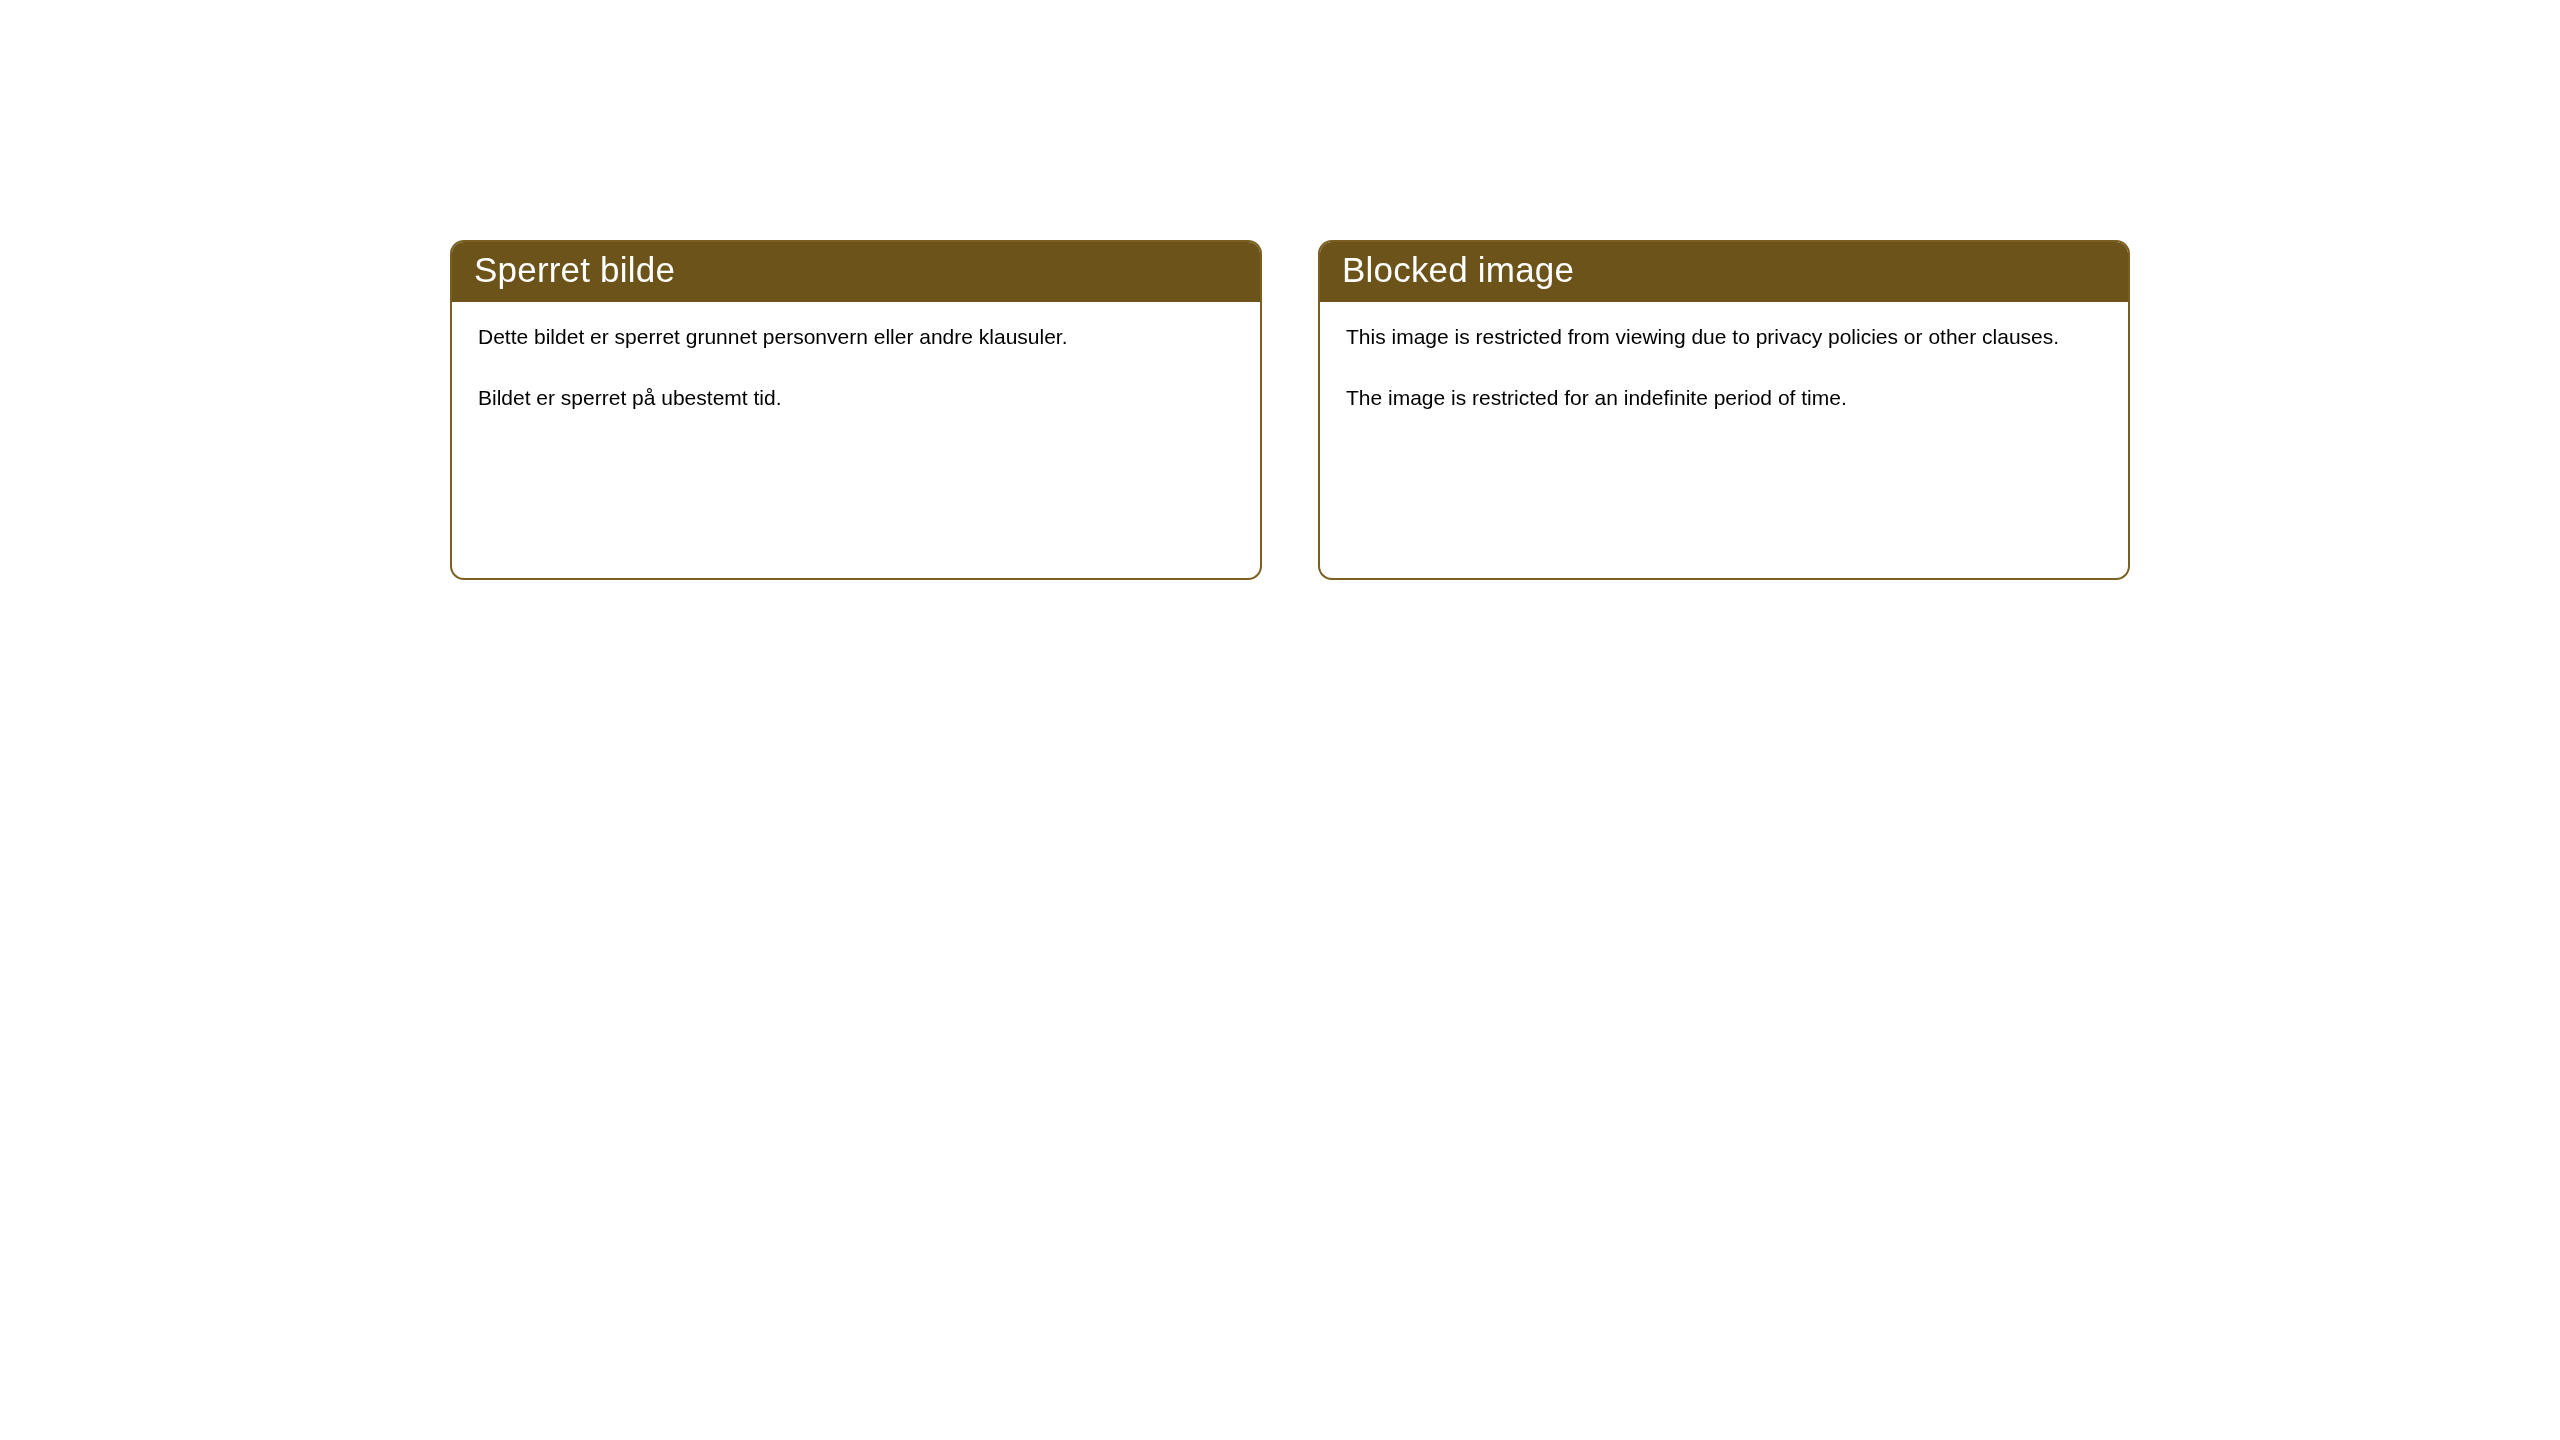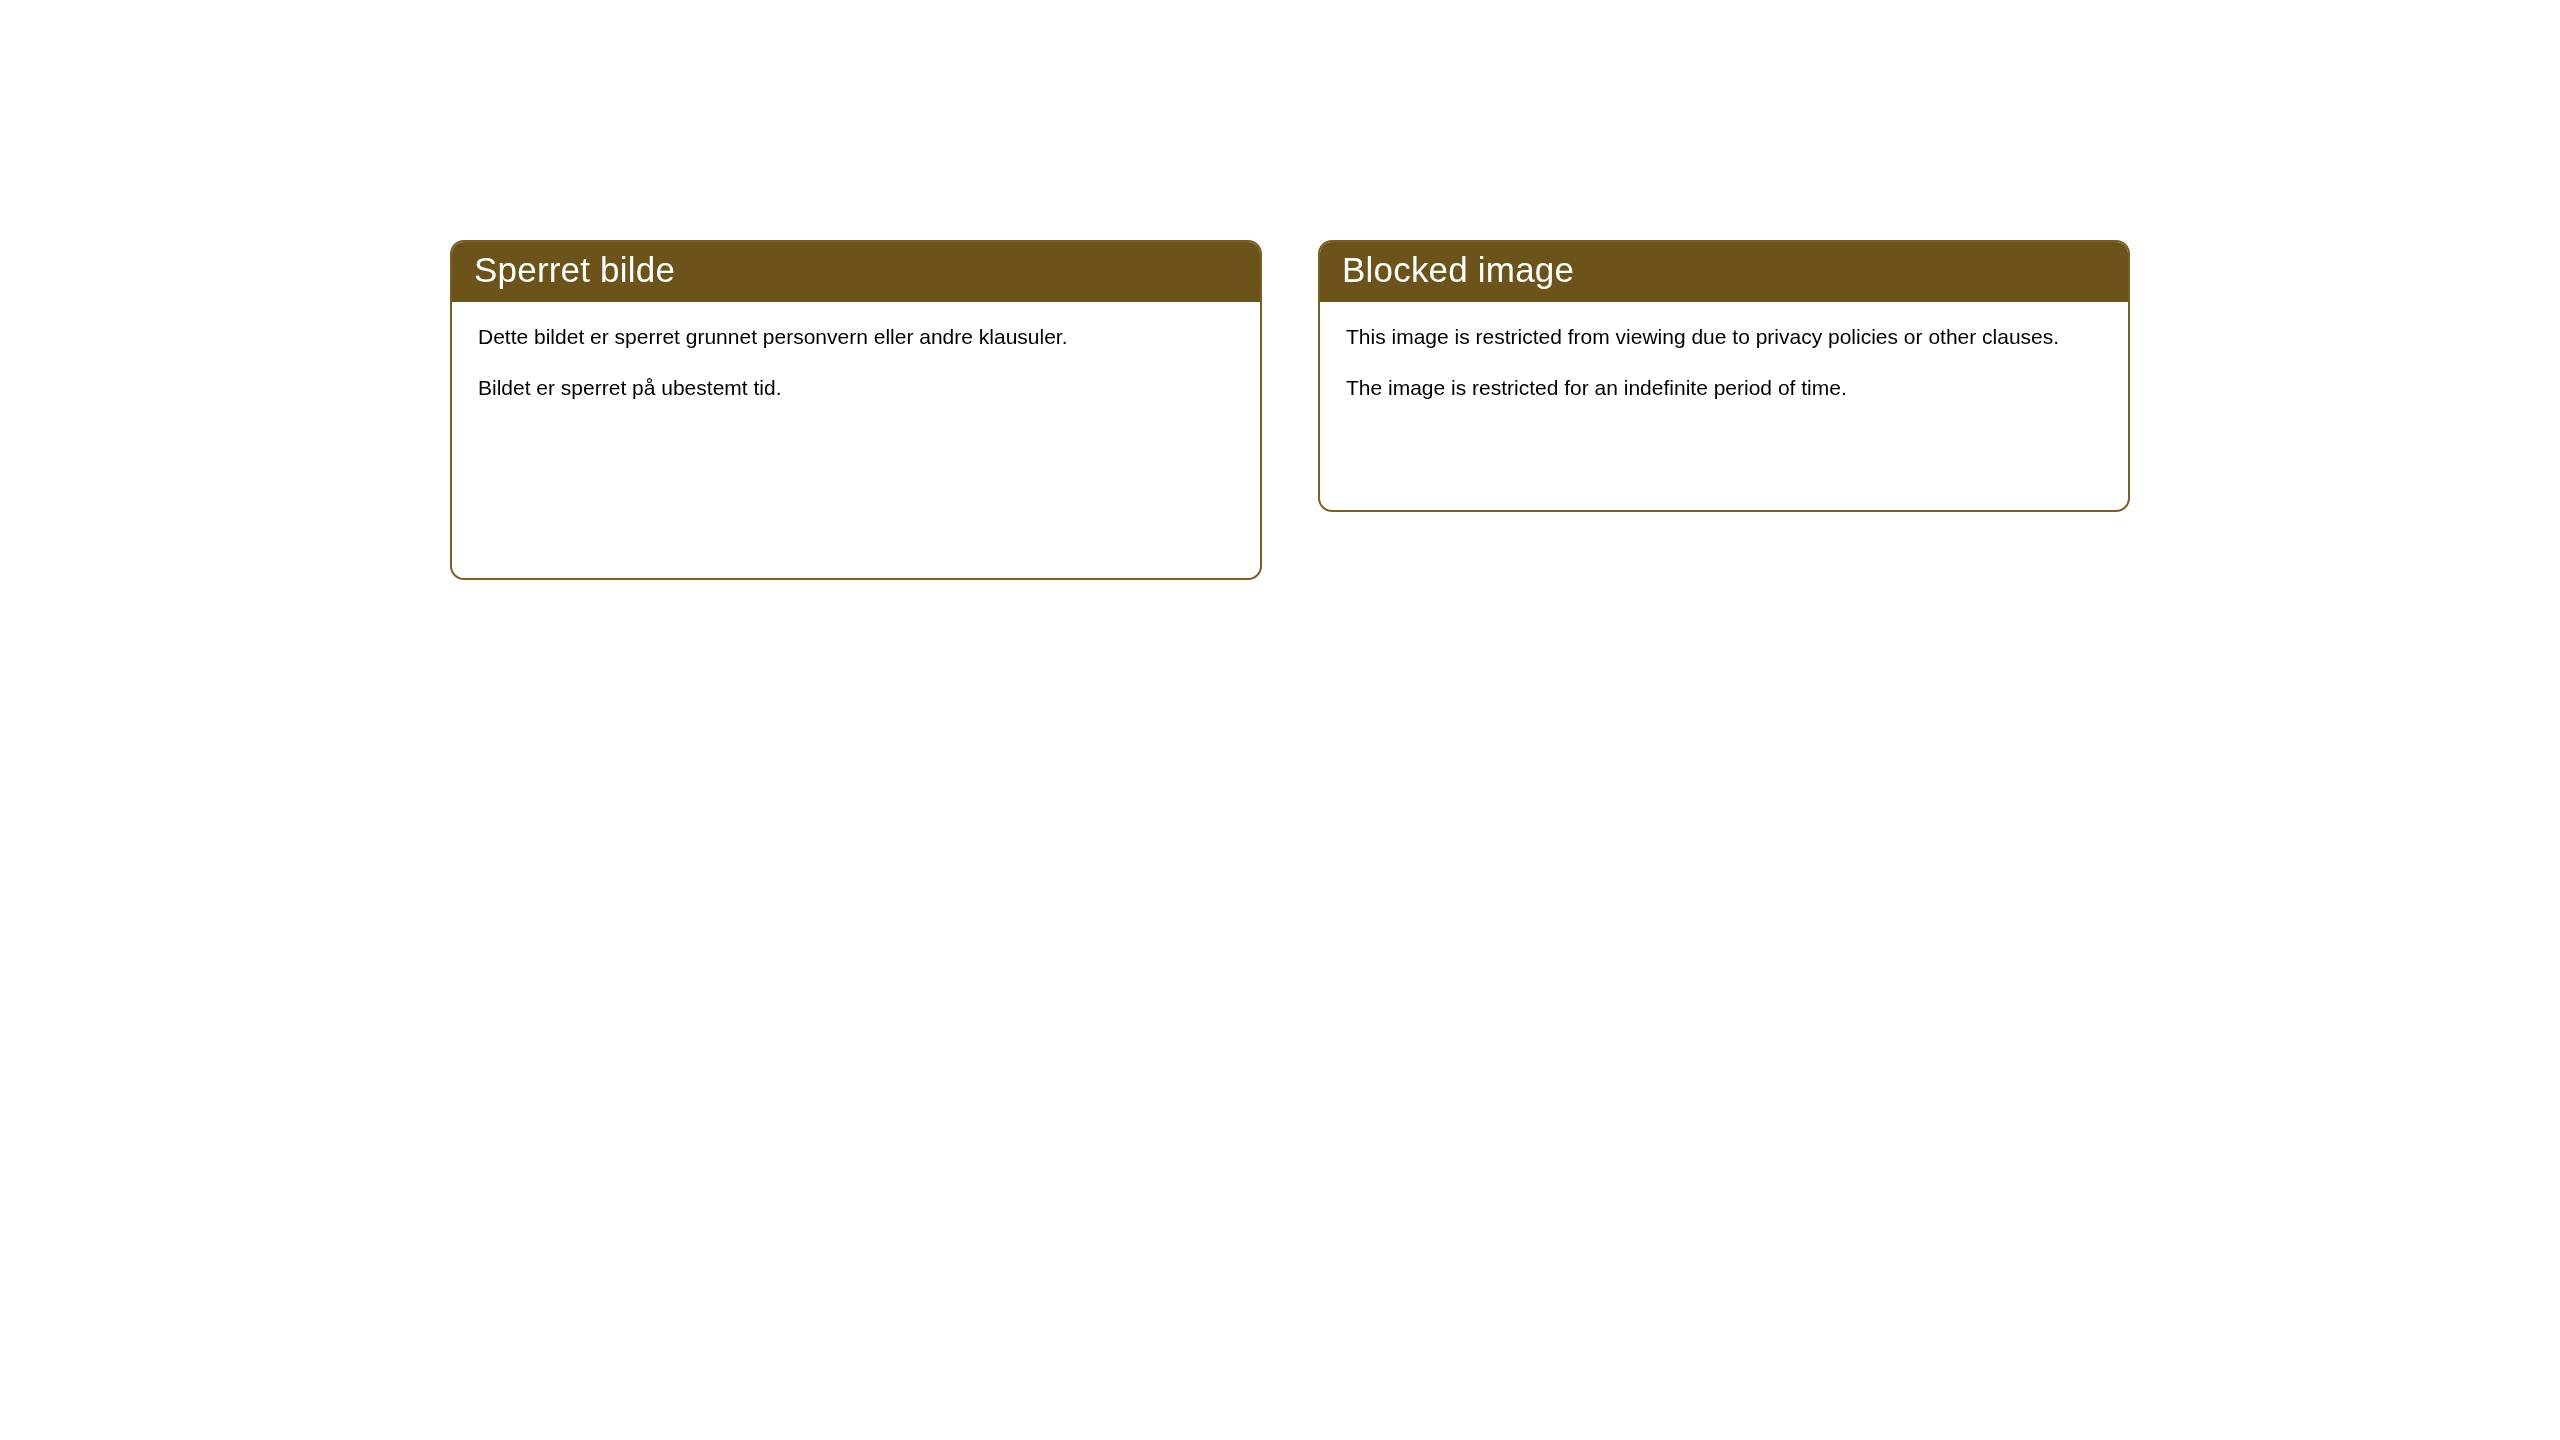--- a/index.html
+++ b/index.html
@@ -32,21 +32,21 @@
 
   .notice-card.card-left {
     left: 450px;
     width: 812px;
     height: 340px;
   }
 
   .notice-card.card-right {
     left: 1318px;
     width: 812px;
-    height: 272px;
+    height: 340px;
   }
 
   .card-header {
     height: 62px;
     background: #6b5319;
     display: flex;
     align-items: center;
     padding: 0 0 3px 24px;
     box-sizing: border-box;
     margin: -2px -2px 0 -2px;
@@ -71,21 +71,21 @@
   .card-paragraph {
     color: #000000;
     font-size: 21px;
     font-weight: 400;
     line-height: 1.28;
     margin: 0;
     white-space: pre-line;
   }
 
   .card-paragraph + .card-paragraph {
-    margin-top: 24px;
+    margin-top: 34px;
   }
 </style>
 </head>
 <body>
 
 <div id="stage">
 
   <section class="notice-card card-left">
     <header class="card-header">
       <h2 class="card-title">Sperret bilde</h2>

